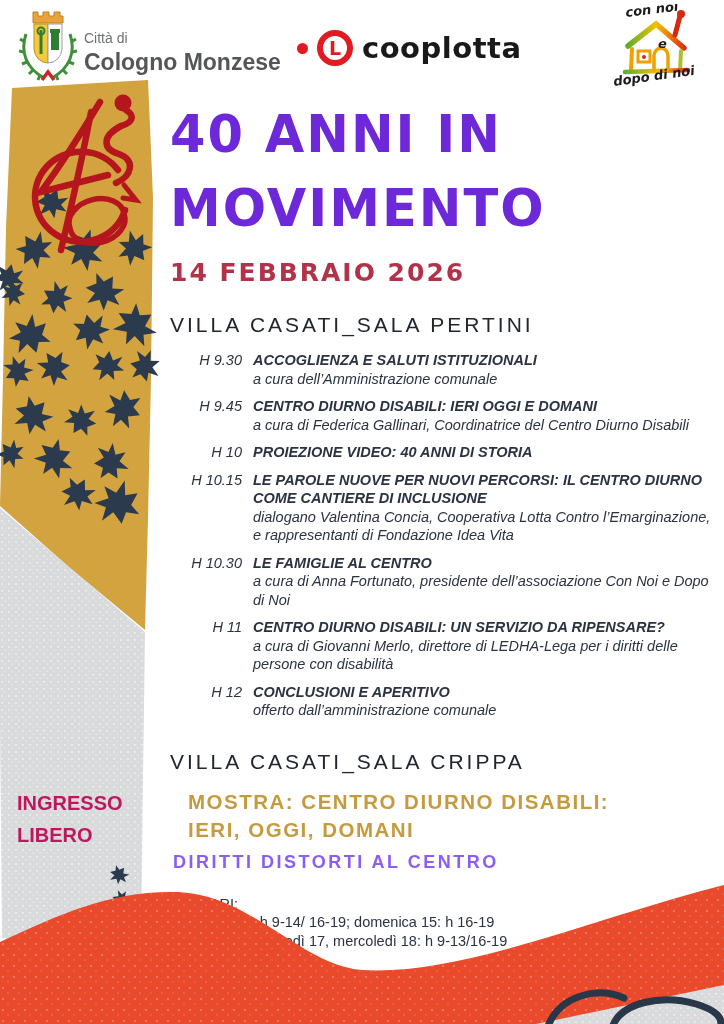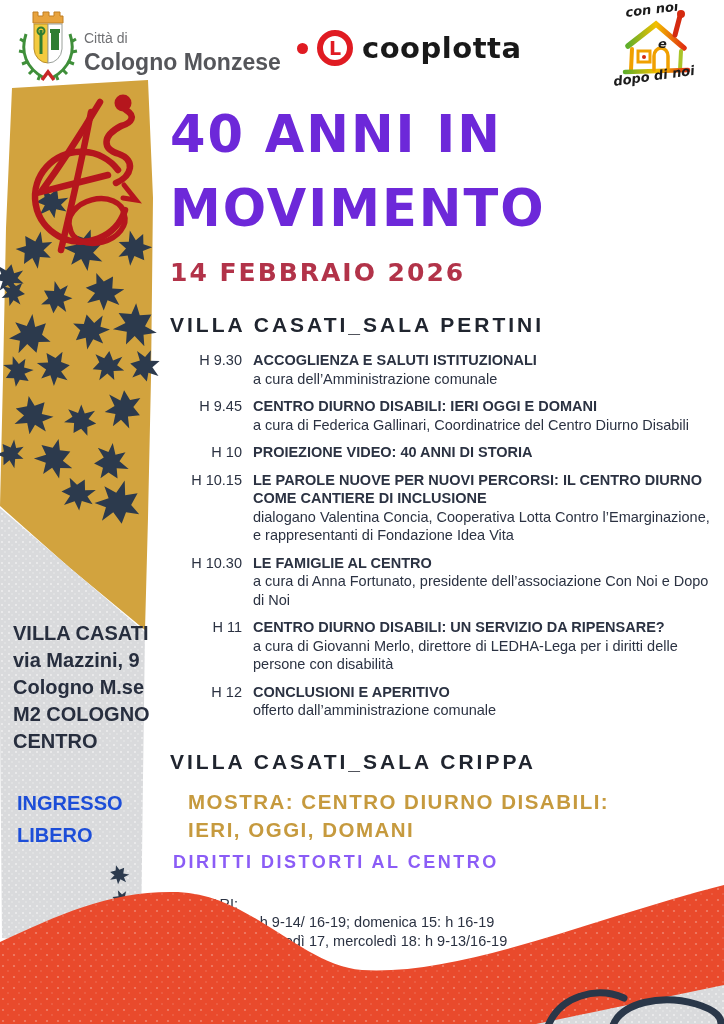--- a/index.html
+++ b/index.html
@@ -18,30 +18,30 @@
     display:flex;align-items:center;justify-content:center;}
   .coop-ring span{font-family:"DejaVu Sans",sans-serif;font-weight:800;font-size:19px;color:#e01b22;line-height:1;}
   .coop-word{font-family:"DejaVu Sans",sans-serif;font-weight:800;font-size:29px;color:#191919;letter-spacing:.5px;}
   .association{position:absolute;left:608px;top:4px;}
   
   .band{position:absolute;left:0;top:78px;}
   .scribble{position:absolute;left:20px;top:90px;}
   .venue{position:absolute;left:13px;top:620px;width:150px;
     font-size:20px;font-weight:700;color:#272e3e;line-height:27px;}
   .entry{position:absolute;left:17px;top:787px;width:140px;
-    font-size:20px;font-weight:700;color:#1d4ed8;line-height:32px;}
+    font-size:20px;font-weight:700;color:#be185d;line-height:32px;}
   
   .main{position:absolute;left:170px;top:98px;width:545px;}
   .title{font-family:"DejaVu Sans",sans-serif;font-weight:900;font-size:51px;
     letter-spacing:2px;color:#6d28d9;line-height:74px;}
   .date{margin-top:12px;font-family:"DejaVu Sans",sans-serif;font-weight:800;
     font-size:25px;letter-spacing:2px;color:#b23349;}
-  .section-heading{margin-top:26px;font-size:21px;font-weight:700;letter-spacing:3px;color:#20252f;}
+  .section-heading{margin-top:26px;font-size:21px;font-weight:400;letter-spacing:3px;color:#20252f;}
   .schedule{margin-top:14px;}
-  .row{display:flex;margin-bottom:9px;}
+  .row{display:flex;margin-bottom:9px;font-style:italic;}
   .time{width:72px;flex:0 0 72px;text-align:right;padding-right:11px;font-size:14.5px;line-height:18.5px;color:#2b3242;}
   .item{flex:1;font-size:14.5px;line-height:18.5px;color:#2b3242;}
   .item .t{font-weight:700;}
   .item .d:empty{display:none;}
   .crippa{margin-top:30px;}
   .mostra{margin-left:18px;margin-top:14px;font-size:20.5px;font-weight:700;
     letter-spacing:1.5px;color:#c69a3e;line-height:28px;}
   .diritti{margin-left:3px;margin-top:8px;font-size:18px;font-weight:700;letter-spacing:2.5px;color:#8b5cf6;}
   .orari{margin-left:18px;margin-top:22px;font-size:14.5px;line-height:18.5px;color:#2b3242;}
   
@@ -156,27 +156,20 @@
       <path d="M17,68 L80,66" stroke="url(#roofg)" stroke-width="4.5"></path>
       <path d="M60,66 L60,52 A7,8 0 0 0 46,52 L46,66" stroke="#f0a000" stroke-width="3.5"></path>
       <rect x="30" y="47" width="12" height="11" stroke="#f0a000" stroke-width="3"></rect>
       <circle cx="36" cy="53" r="2" fill="#d42a10" stroke="none"></circle>
     </g>
     <text x="18" y="13" transform="rotate(-7 18 13)" font-family="DejaVu Sans, sans-serif" font-style="italic" font-weight="700" font-size="13" fill="#1c1c1c">con noi</text>
     <text x="50" y="44" font-family="DejaVu Sans, sans-serif" font-style="italic" font-weight="700" font-size="13" fill="#1c1c1c">e</text>
     <text x="6" y="82" transform="rotate(-8 6 82)" font-family="DejaVu Sans, sans-serif" font-style="italic" font-weight="700" font-size="13" fill="#1c1c1c">dopo di noi</text>
   </svg>
 
-  <div class="venue">
-    <div>VILLA CASATI</div>
-    <div>via Mazzini, 9</div>
-    <div>Cologno M.se</div>
-    <div>M2 COLOGNO</div>
-    <div>CENTRO</div>
-  </div>
   <div class="entry">
     <div>INGRESSO</div>
     <div>LIBERO</div>
   </div>
 
   <div class="main">
     <div class="title">
       <div>40 ANNI IN</div>
       <div>MOVIMENTO</div>
     </div>

